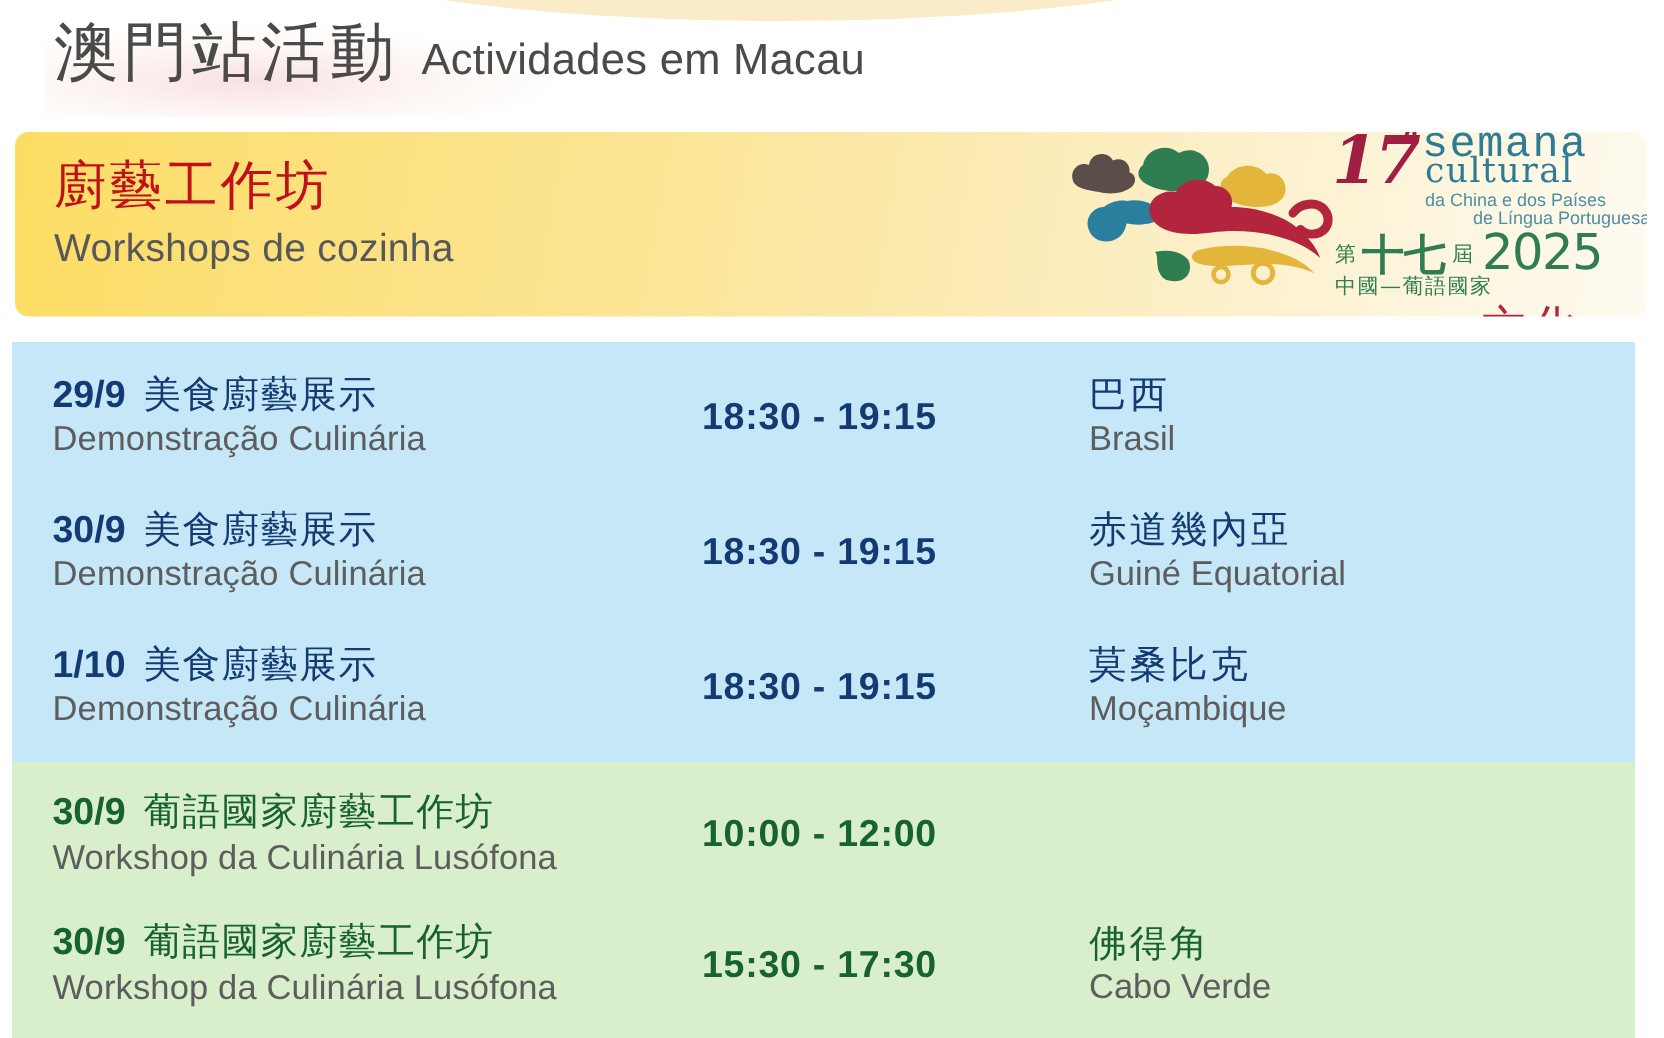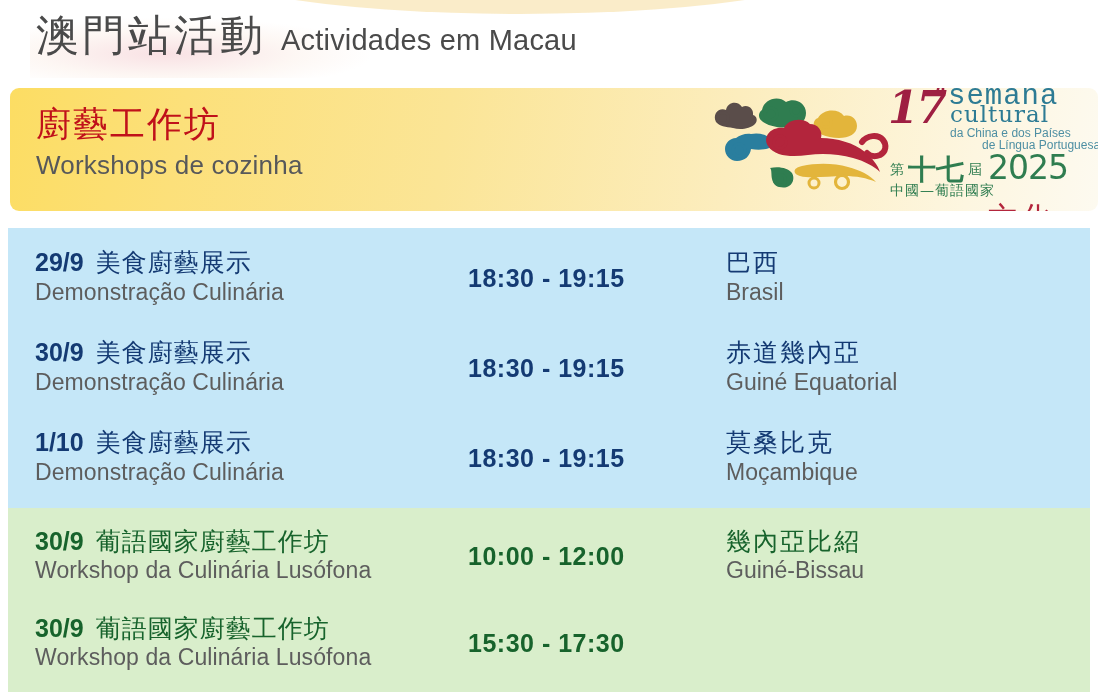--- a/index.html
+++ b/index.html
@@ -274,33 +274,33 @@
       <div class="c-title">
         <div class="t-line1">
           <span class="t-date">30/9</span>
           <span class="t-zh">葡語國家廚藝工作坊</span>
         </div>
         <div class="t-pt">Workshop da Culinária Lusófona</div>
       </div>
       <div class="c-time">
         <span class="time">10:00 - 12:00</span>
       </div>
-      <div class="c-country">
-        <div class="ct-zh">幾內亞比紹</div>
-        <div class="ct-pt">Guiné-Bissau</div>
-      </div>
     </div>
 
     <div class="row">
       <div class="c-title">
         <div class="t-line1">
           <span class="t-date">30/9</span>
           <span class="t-zh">葡語國家廚藝工作坊</span>
         </div>
         <div class="t-pt">Workshop da Culinária Lusófona</div>
       </div>
       <div class="c-time">
         <span class="time">15:30 - 17:30</span>
       </div>
+      <div class="c-country">
+        <div class="ct-zh">佛得角</div>
+        <div class="ct-pt">Cabo Verde</div>
+      </div>
     </div>
   </div>
 
 </div>
 
 </body></html>

